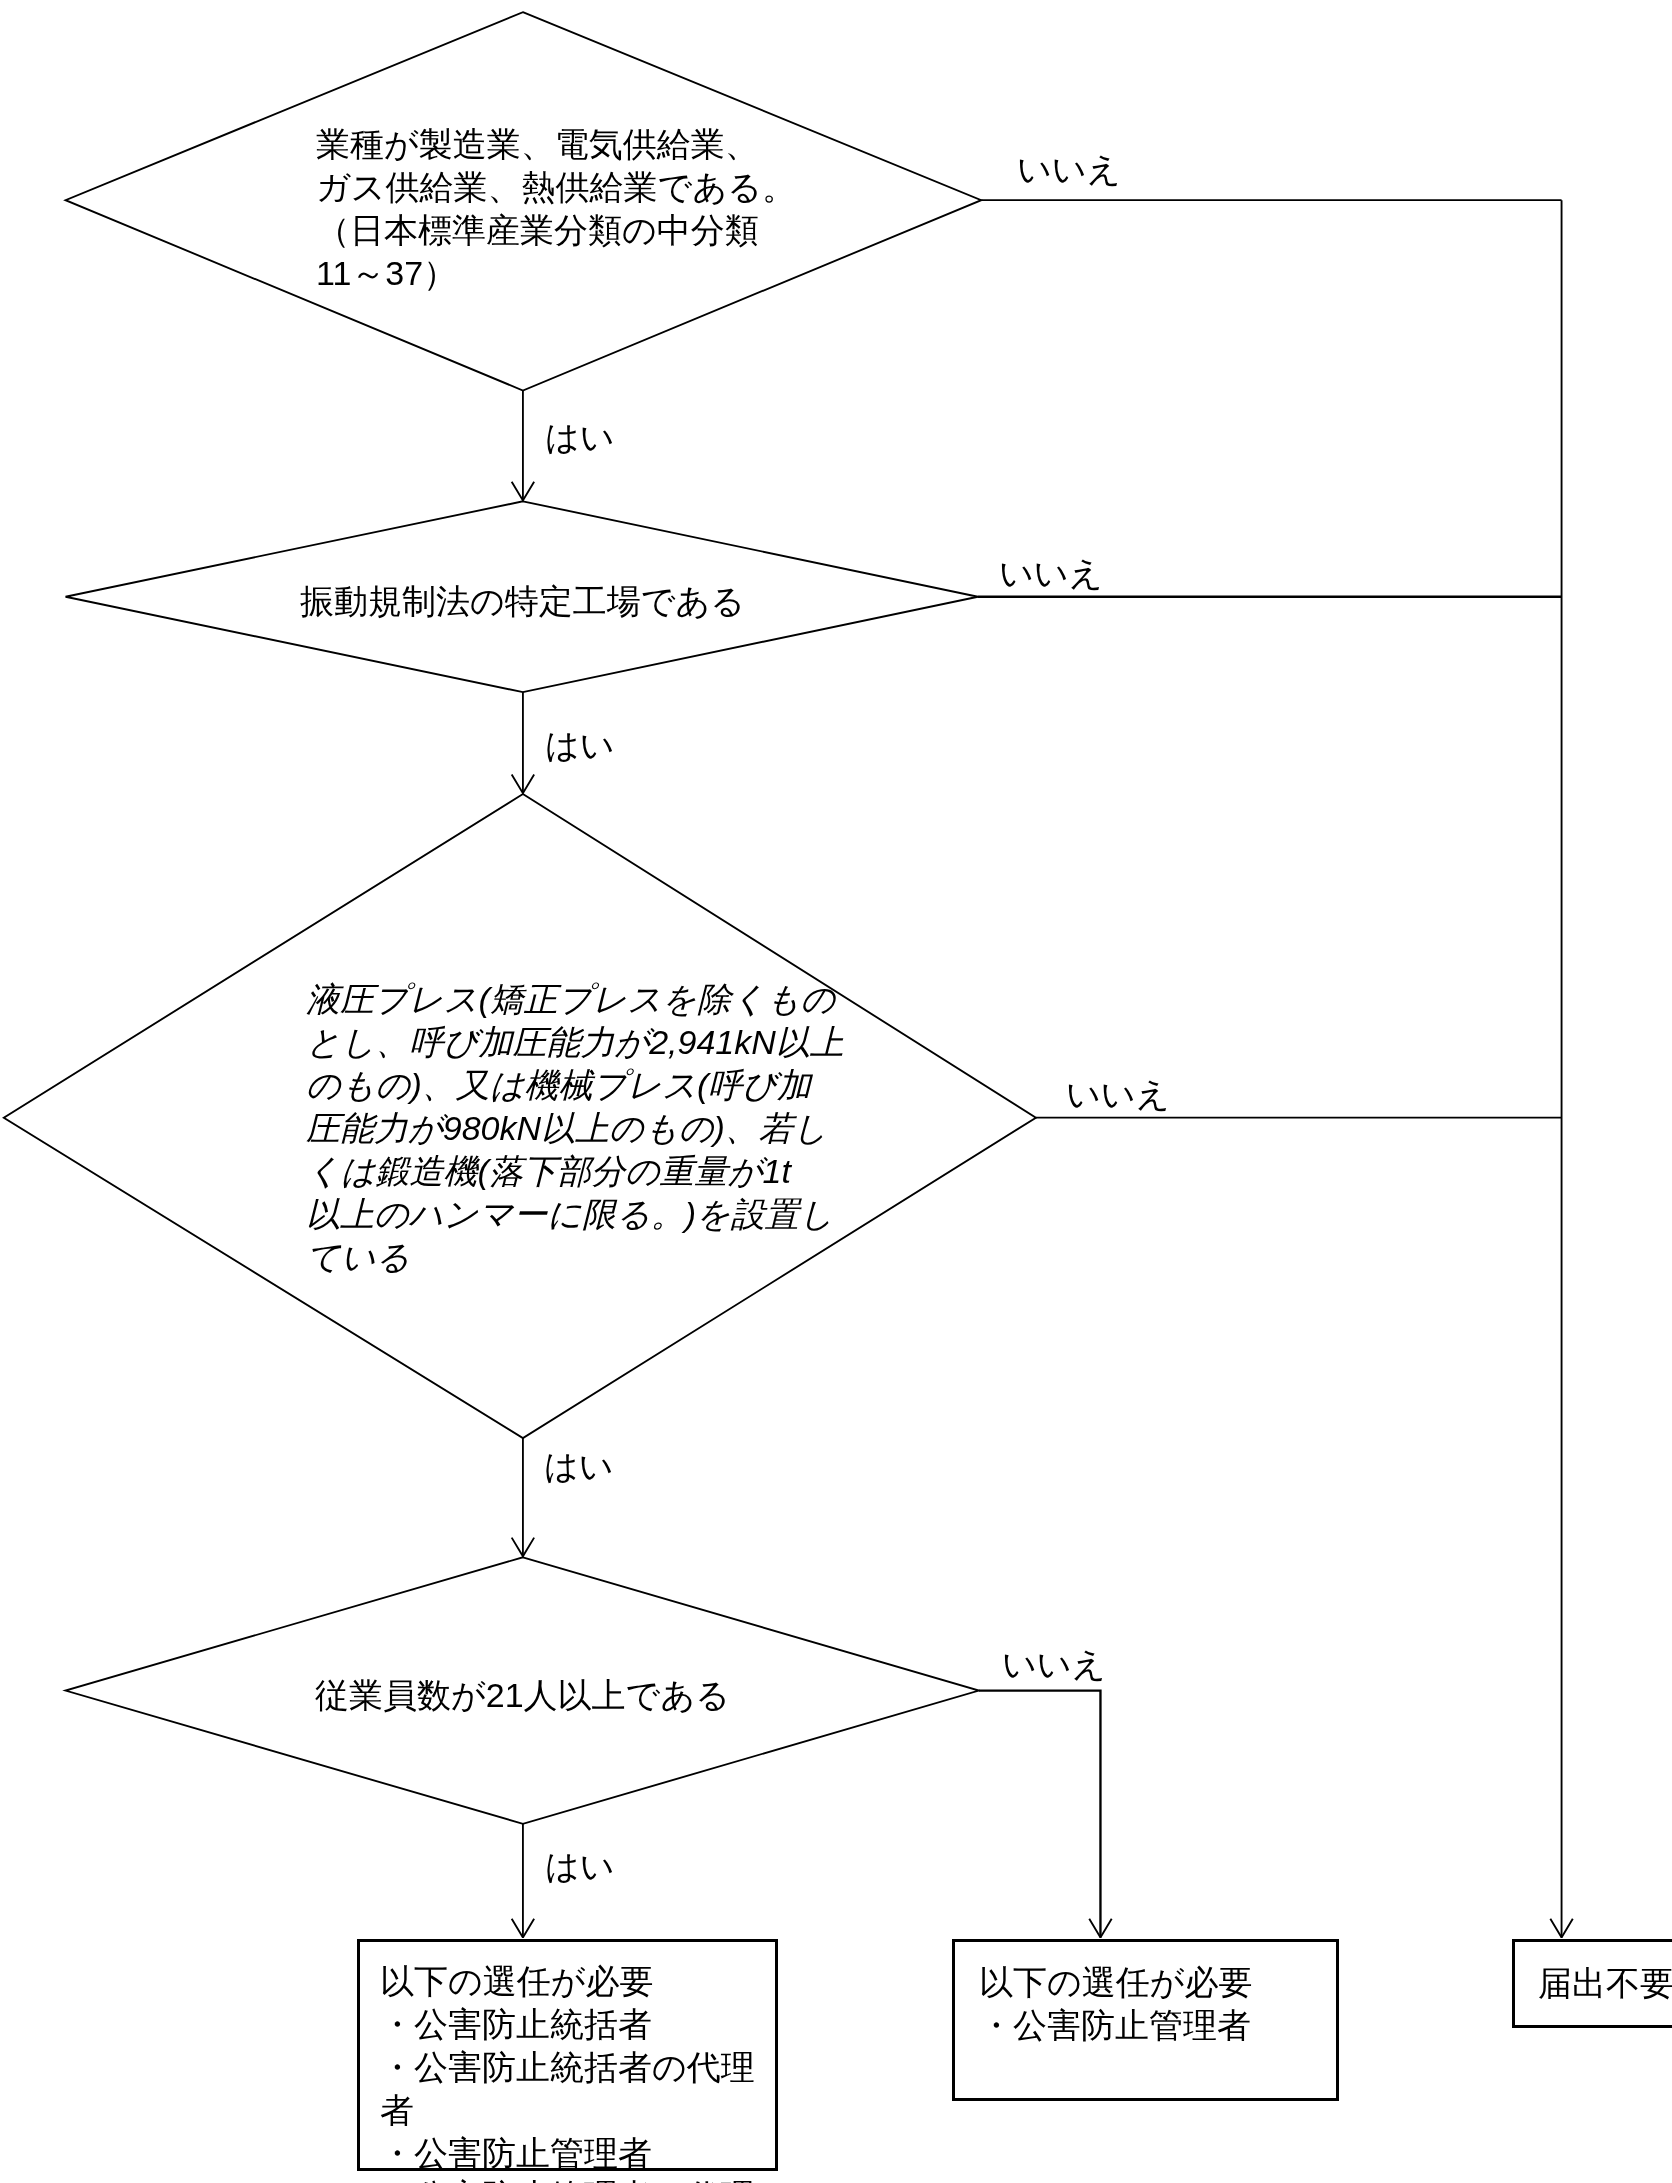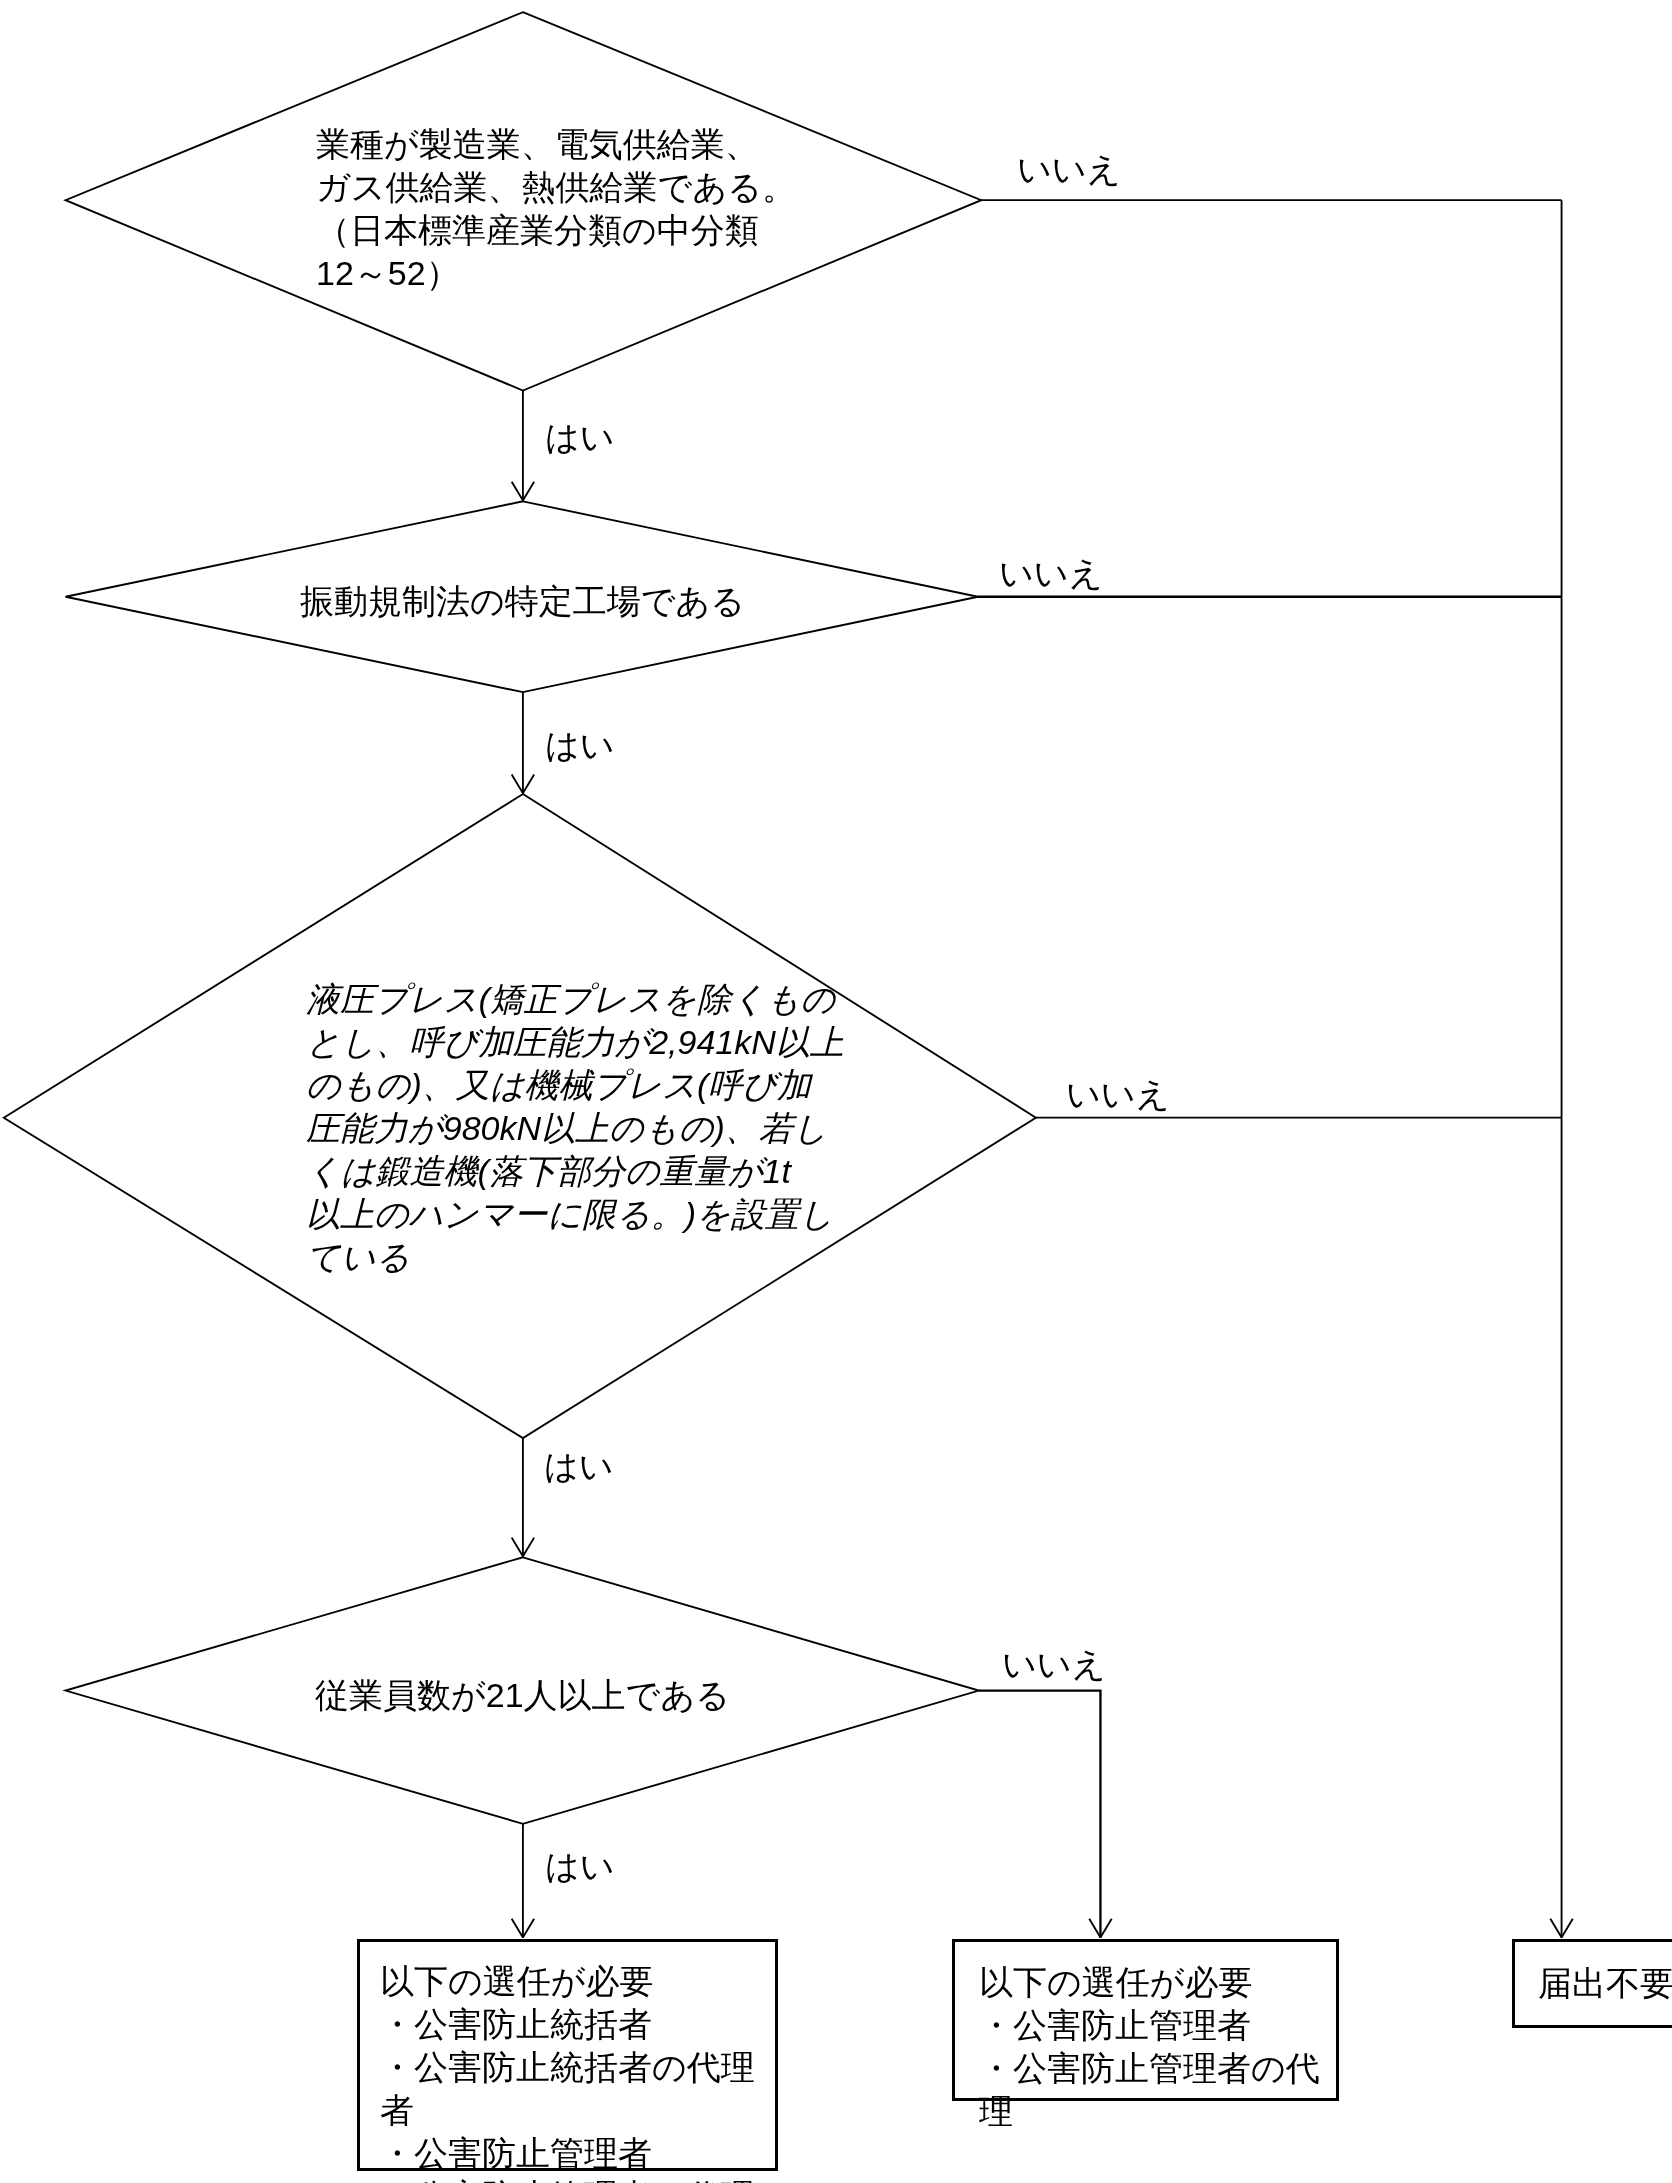--- a/index.html
+++ b/index.html
@@ -105,21 +105,21 @@
     <line x1="2215" y1="2390" x2="3339" y2="2390" stroke="#000000" stroke-width="4"></line>
     <polyline points="2093,3615 2353,3615 2353,4143" fill="none" stroke="#000000" stroke-width="5" marker-end="url(#arrow)"></polyline>
 
     <line x1="3339" y1="428" x2="3339" y2="4143" stroke="#000000" stroke-width="4" marker-end="url(#arrow)"></line>
   </svg>
 
   <div class="txt" id="decision-1-text">
     <div>業種が製造業、電気供給業、</div>
     <div>ガス供給業、熱供給業である。</div>
     <div>（日本標準産業分類の中分類</div>
-    <div>12～52）</div>
+    <div>11～37）</div>
   </div>
 
   <div class="txt center-block" id="decision-2-text">振動規制法の特定工場である</div>
 
   <div class="txt" id="decision-3-text">
     <div>液圧プレス(矯正プレスを除くもの</div>
     <div>とし、呼び加圧能力が2,941kN以上</div>
     <div>のもの)、又は機械プレス(呼び加</div>
     <div>圧能力が980kN以上のもの)、若し</div>
     <div>くは鍛造機(落下部分の重量が1t</div>
@@ -142,21 +142,20 @@
     <div>以下の選任が必要</div>
     <div>・公害防止統括者</div>
     <div>・公害防止統括者の代理者</div>
     <div>・公害防止管理者</div>
     <div>・公害防止管理者の代理者</div>
   </div>
 
   <div class="result-box" id="result-box-manager">
     <div>以下の選任が必要</div>
     <div>・公害防止管理者</div>
-    <div>・公害防止管理者の代理</div>
   </div>
 
   <div class="result-box" id="result-box-none">
     <span>届出不要</span>
   </div>
 
 </div>
 
 
 </body></html>

